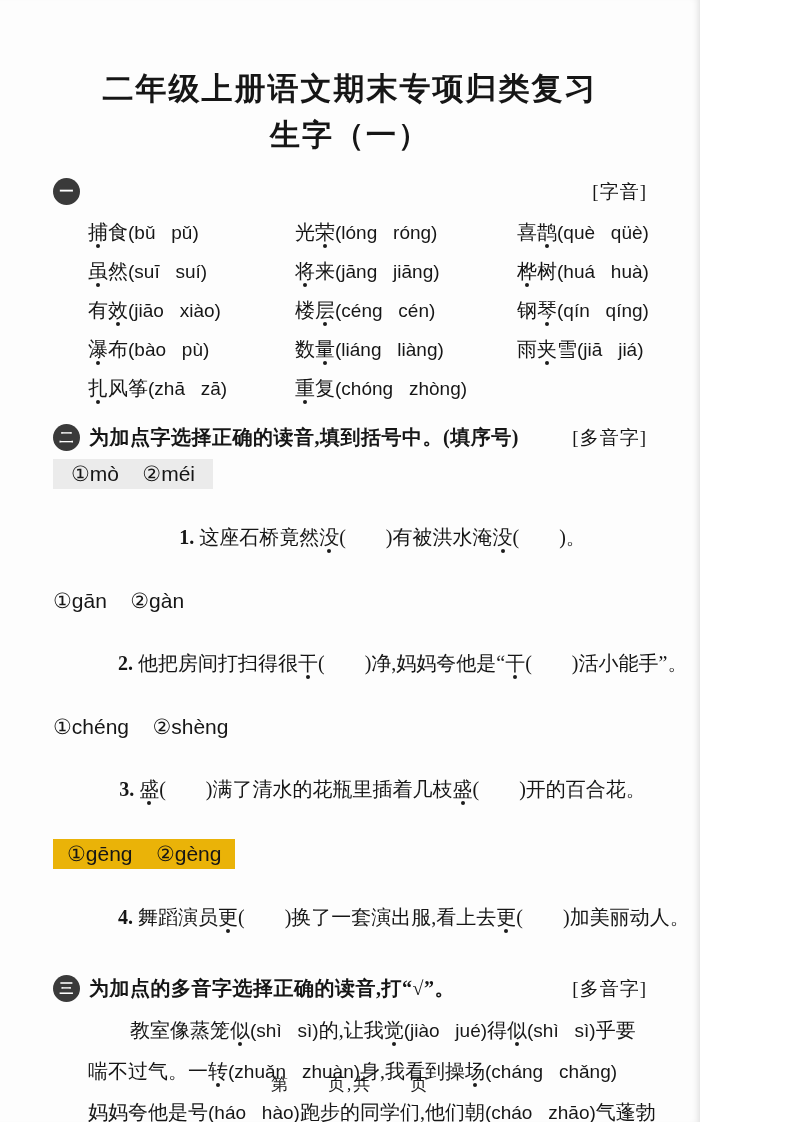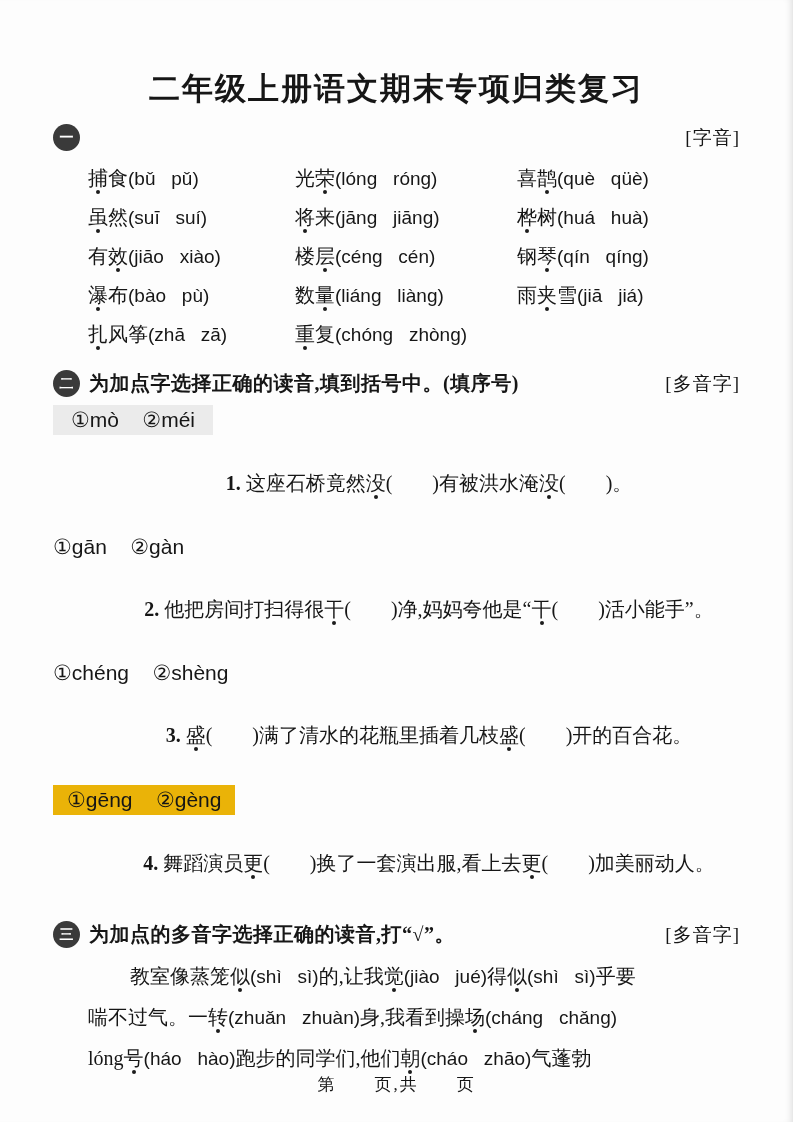--- a/index.html
+++ b/index.html
@@ -1,18 +1,18 @@
 <!DOCTYPE html>
 <html><head>
 <meta charset="utf-8">
 <style>
   html,body { margin:0; padding:0; background:#ffffff; }
   .page {
     position:relative;
-    width:793px; height:1122px;
+    width:700px; height:1122px;
     box-sizing:border-box;
     padding:70px 53px 0 53px;
     background:#fdfdfd;
     color:#161616;
     font-family:"Liberation Serif", serif;
     overflow:hidden;
     box-shadow: inset -7px 0 9px -7px rgba(0,0,0,0.18);
   }
   .title {
     font-size:31px; font-weight:bold; text-align:center;
@@ -59,20 +59,21 @@
     position:absolute; left:0; right:0; bottom:26px;
     text-align:center; font-size:17px; white-space:pre; letter-spacing:2px;
   }
 </style>
 </head>
 <body>
 
 <div class="page">
 
   <h1 class="title">二年级上册语文期末专项归类复习</h1>
+  <h2 class="subtitle">生字（一）</h2>
 
   <section>
     <div class="sec-head">
       <span class="badge">一</span>
       <span class="sec-tag">[字音]</span>
     </div>
     <div class="word-grid">
       <span class="word-entry"><span class="dot-under">捕</span><span>食</span><span class="pinyin">(bǔ   pǔ)</span></span>
       <span class="word-entry"><span>光</span><span class="dot-under">荣</span><span class="pinyin">(lóng   róng)</span></span>
       <span class="word-entry"><span>喜</span><span class="dot-under">鹊</span><span class="pinyin">(què   qüè)</span></span>
@@ -128,20 +129,20 @@
 
   <section>
     <div class="sec-head">
       <span class="badge">三</span>
       <span class="sec-title">为加点的多音字选择正确的读音,打“√”。</span>
       <span class="sec-tag">[多音字]</span>
     </div>
     <div class="para">
       <div class="para-line indent"><span>教室像蒸笼</span><span class="dot-under">似</span><span class="pinyin">(shì   sì)</span><span>的,让我</span><span class="dot-under">觉</span><span class="pinyin">(jiào   jué)</span><span>得</span><span class="dot-under">似</span><span class="pinyin">(shì   sì)</span><span>乎要</span></div>
       <div class="para-line"><span>喘不过气。一</span><span class="dot-under">转</span><span class="pinyin">(zhuǎn   zhuàn)</span><span>身,我看到操</span><span class="dot-under">场</span><span class="pinyin">(cháng   chǎng)</span></div>
-      <div class="para-line"><span>lóng</span><span class="dot-under">号</span><span class="pinyin">(háo   hào)</span><span>跑步的同学们,他们</span><span class="dot-under">朝</span><span class="pinyin">(cháo   zhāo)</span><span>气蓬勃</span></div>
+      <div class="para-line"><span>妈妈夸他是</span><span class="dot-under">号</span><span class="pinyin">(háo   hào)</span><span>跑步的同学们,他们</span><span class="dot-under">朝</span><span class="pinyin">(cháo   zhāo)</span><span>气蓬勃</span></div>
 
     </div>
   </section>
 
   <div class="footer">第　　页,共　　页</div>
 
 </div>
 
 </body></html>

